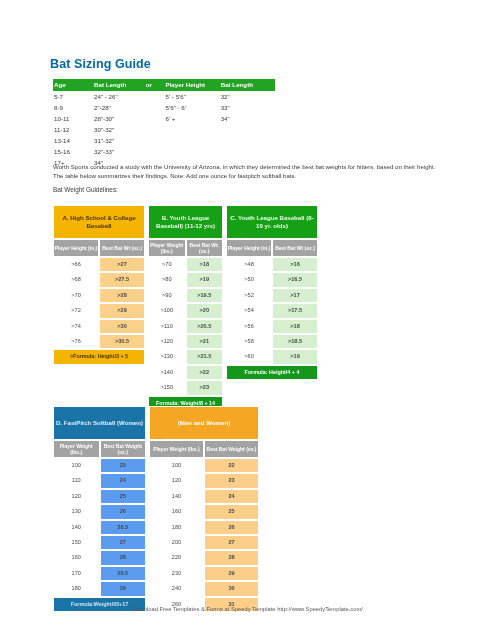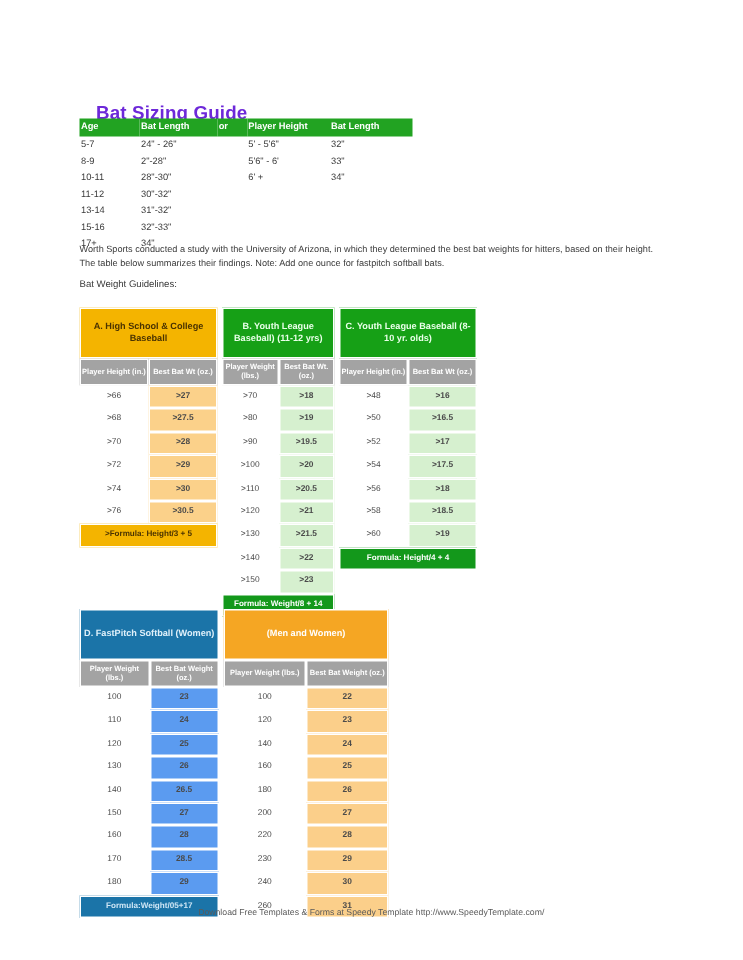--- a/index.html
+++ b/index.html
@@ -17,27 +17,26 @@
   }
   .page {
     position: absolute;
     left: 0; top: 0;
     width: 495px;
     height: 640px;
     background: #ffffff;
   }
   .doc-title {
     position: absolute;
-    left: 64px;
+    left: 50px;
     top: 57px;
     font-size: 12.5px;
     font-weight: bold;
     letter-spacing: 0.1px;
-    color: #6d28d9;
-    margin-top: 11px;
+    color: #0369a1;
   }
 
   
   .top-table {
     position: absolute;
     left: 53px;
     top: 79px;
     width: 222px;
     border-collapse: collapse;
     font-size: 6.2px;

